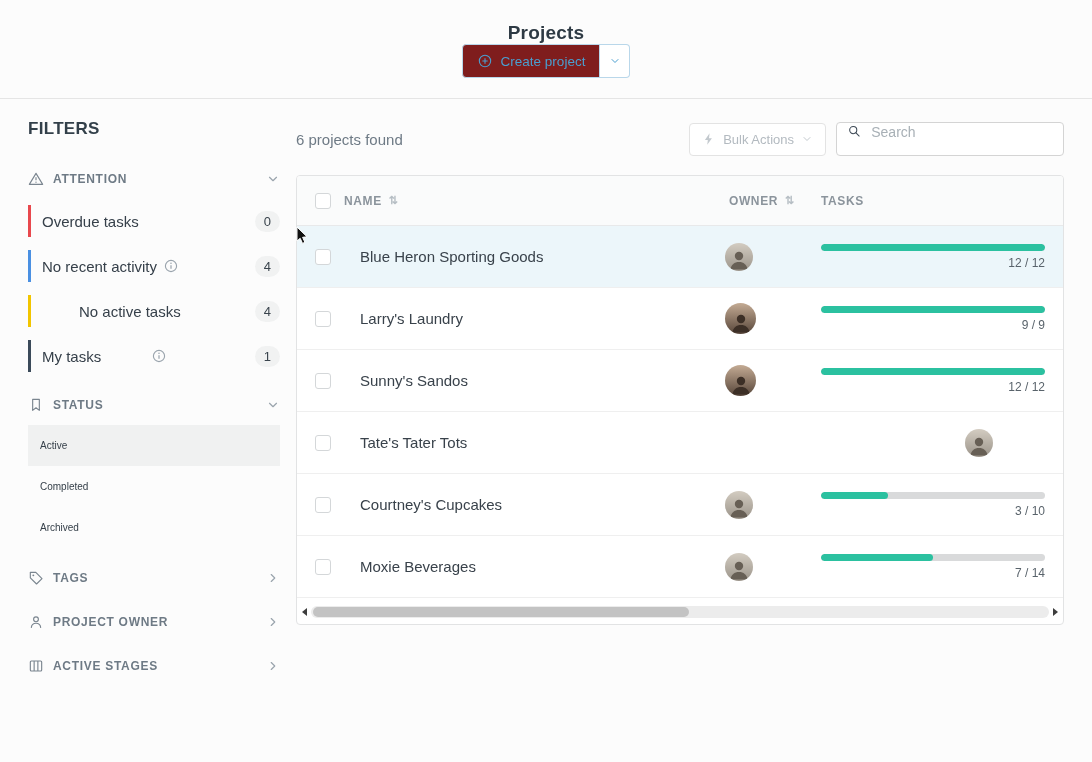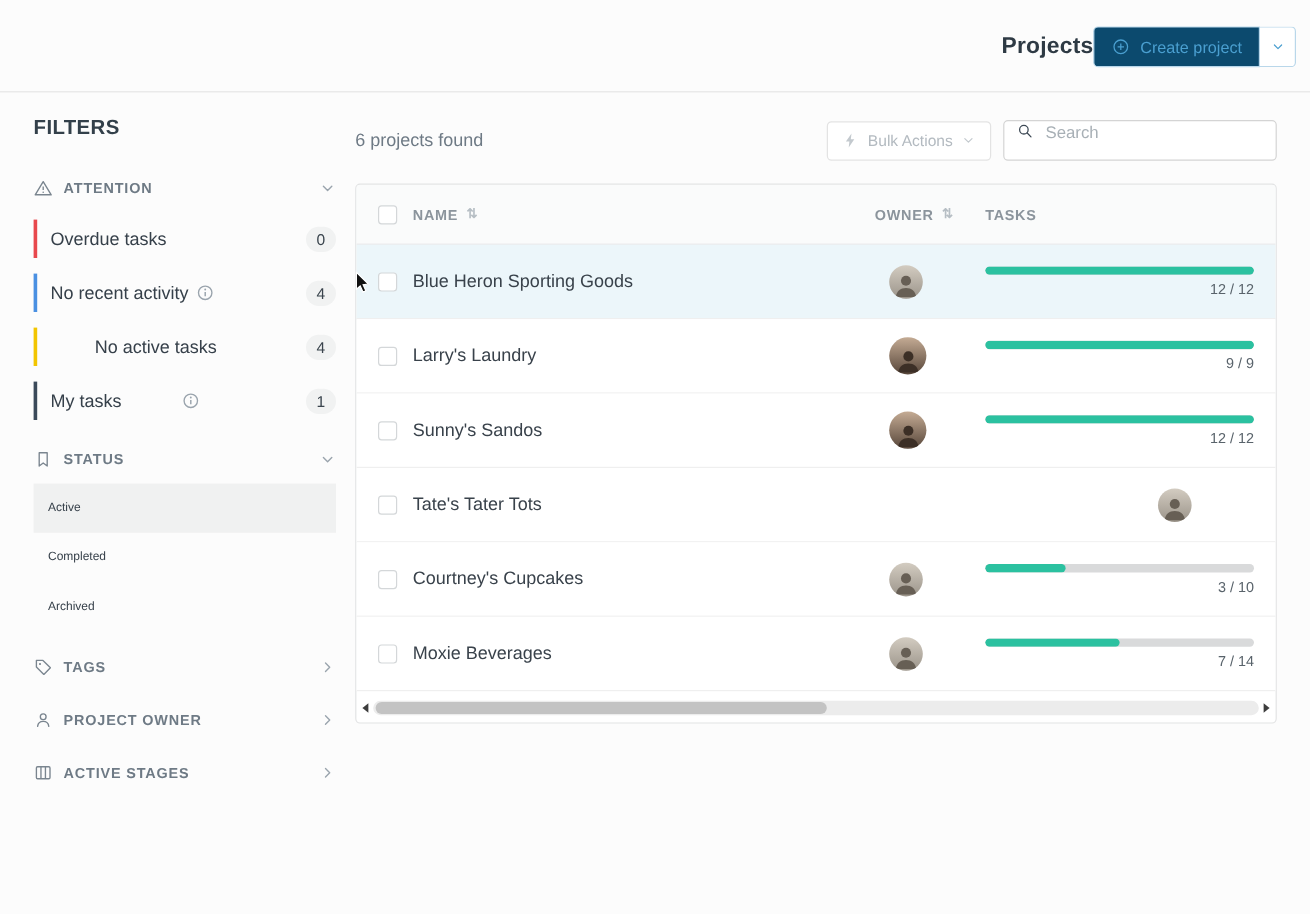--- a/index.html
+++ b/index.html
@@ -5,25 +5,25 @@
   * { box-sizing: border-box; }
   html,body { margin:0; padding:0; }
   body {
     width:1092px; height:762px; position:relative; overflow:hidden;
     background:#fcfcfc; color:#333;
     font-family:"Liberation Sans", sans-serif;
   }
   svg.ic { display:block; }
 
   
-  .top { display:flex; justify-content:flex-end; align-items:center; padding:22px 12px 20px; }
+  .top { display:flex; justify-content:flex-start; align-items:center; padding:22px 28px 20px;flex-direction:column; }
   .page-title { margin:0; font-size:19px; font-weight:700; color:#2e3a44; letter-spacing:.2px; }
   .create-split { display:flex; }
   .btn-create {
-    display:flex; align-items:center; gap:8px; background:#0c4a6e;
+    display:flex; align-items:center; gap:8px; background:#7f1d1d;
     border:1px solid #b9d7ea; color:#4a9fd0; font-size:13.5px; font-family:inherit;
     padding:8px 14px; border-radius:4px 0 0 4px; cursor:pointer;
   }
   .btn-create-caret {
     width:30px; display:flex; align-items:center; justify-content:center; background:#fff;
     border:1px solid #b9d7ea; border-left:none; border-radius:0 4px 4px 0; color:#4a9fd0; cursor:pointer;
   }
   .divider { border:none; border-top:1px solid #e5e5e5; margin:0; }
 
   
@@ -78,21 +78,21 @@
   .t-header {
     display:flex; align-items:center; height:50px; padding:0 18px;
     background:#fafbfb; border-bottom:1px solid #e8e9ea;
     color:#8b949c; font-size:12px; font-weight:700; letter-spacing:.6px;
   }
   .cb { width:16px; height:16px; flex:none; border:1px solid #d4d7d9; border-radius:3px; background:#fff; cursor:pointer; }
   .col-name { flex:1; min-width:0; display:flex; align-items:center; gap:7px; margin-left:13px; }
   .col-owner { width:92px; flex:none; display:flex; align-items:center; gap:7px; }
   .col-tasks { width:224px; flex:none; }
   .sort { font-size:11px; color:#b6bec4; cursor:pointer; }
-  .t-row { display:flex; align-items:center; height:62px; padding:0 18px; background:#fff; border-bottom:1px solid #efefef; }
+  .t-row { display:flex; align-items:center; height:62px; padding:0 18px; background:#fff; border-bottom:1px solid #efefef;gap:16px; }
   .t-row.highlighted { background:#ecf6fa; }
   .p-name { font-size:15px; color:#39424b; cursor:pointer; }
   .avatar {
     width:28px; height:28px; border-radius:50%; overflow:hidden; margin-left:12px;
     background:linear-gradient(180deg,#d3ccc1,#9b948a);
     display:flex; align-items:flex-end; justify-content:center;
   }
   .avatar svg { width:24px; height:24px; color:#675f55; }
   .t-row.v2 .avatar { width:31px; height:31px; background:linear-gradient(180deg,#c4ab94,#57463a); }
   .t-row.v2 .avatar svg { color:#3c2f26; }

